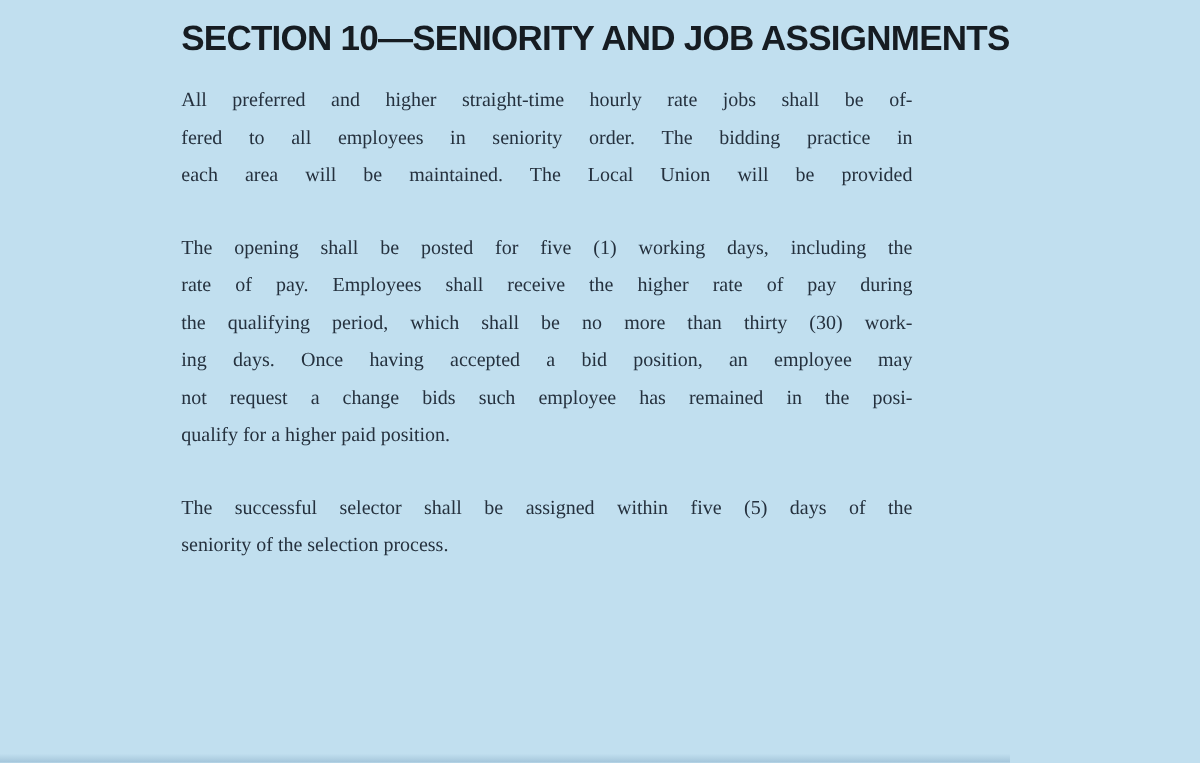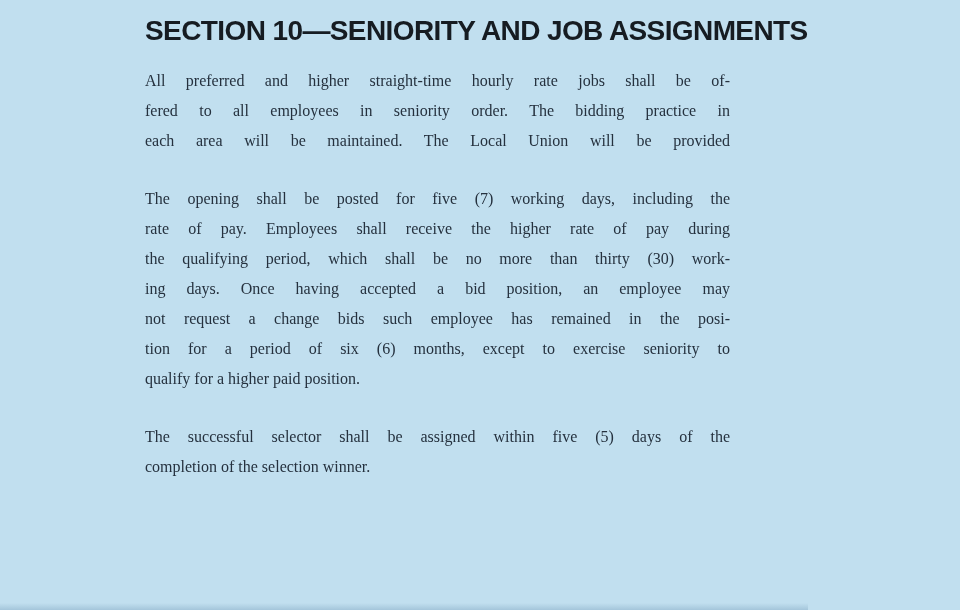--- a/index.html
+++ b/index.html
@@ -67,28 +67,27 @@
 
   <div class="heading">SECTION 10—SENIORITY AND JOB ASSIGNMENTS</div>
 
   <div class="para">
     <div class="line">All preferred and higher straight-time hourly rate jobs shall be of-</div>
     <div class="line">fered to all employees in seniority order. The bidding practice in</div>
     <div class="line">each area will be maintained. The Local Union will be provided</div>
   </div>
 
   <div class="para">
-    <div class="line">The opening shall be posted for five (7) working days, including the</div>
+    <div class="line">The opening shall be posted for five (1) working days, including the</div>
     <div class="line">rate of pay. Employees shall receive the higher rate of pay during</div>
     <div class="line">the qualifying period, which shall be no more than thirty (30) work-</div>
     <div class="line">ing days. Once having accepted a bid position, an employee may</div>
     <div class="line">not request a change bids such employee has remained in the posi-</div>
-    <div class="line">tion for a period of six (6) months, except to exercise seniority to</div>
     <div class="line last">qualify for a higher paid position.</div>
   </div>
 
 
   <div class="para">
     <div class="line">The successful selector shall be assigned within five (5) days of the</div>
-    <div class="line last">completion of the selection winner.</div>
+    <div class="line last">seniority of the selection process.</div>
   </div>
 
 </div>
 
 </body></html>

